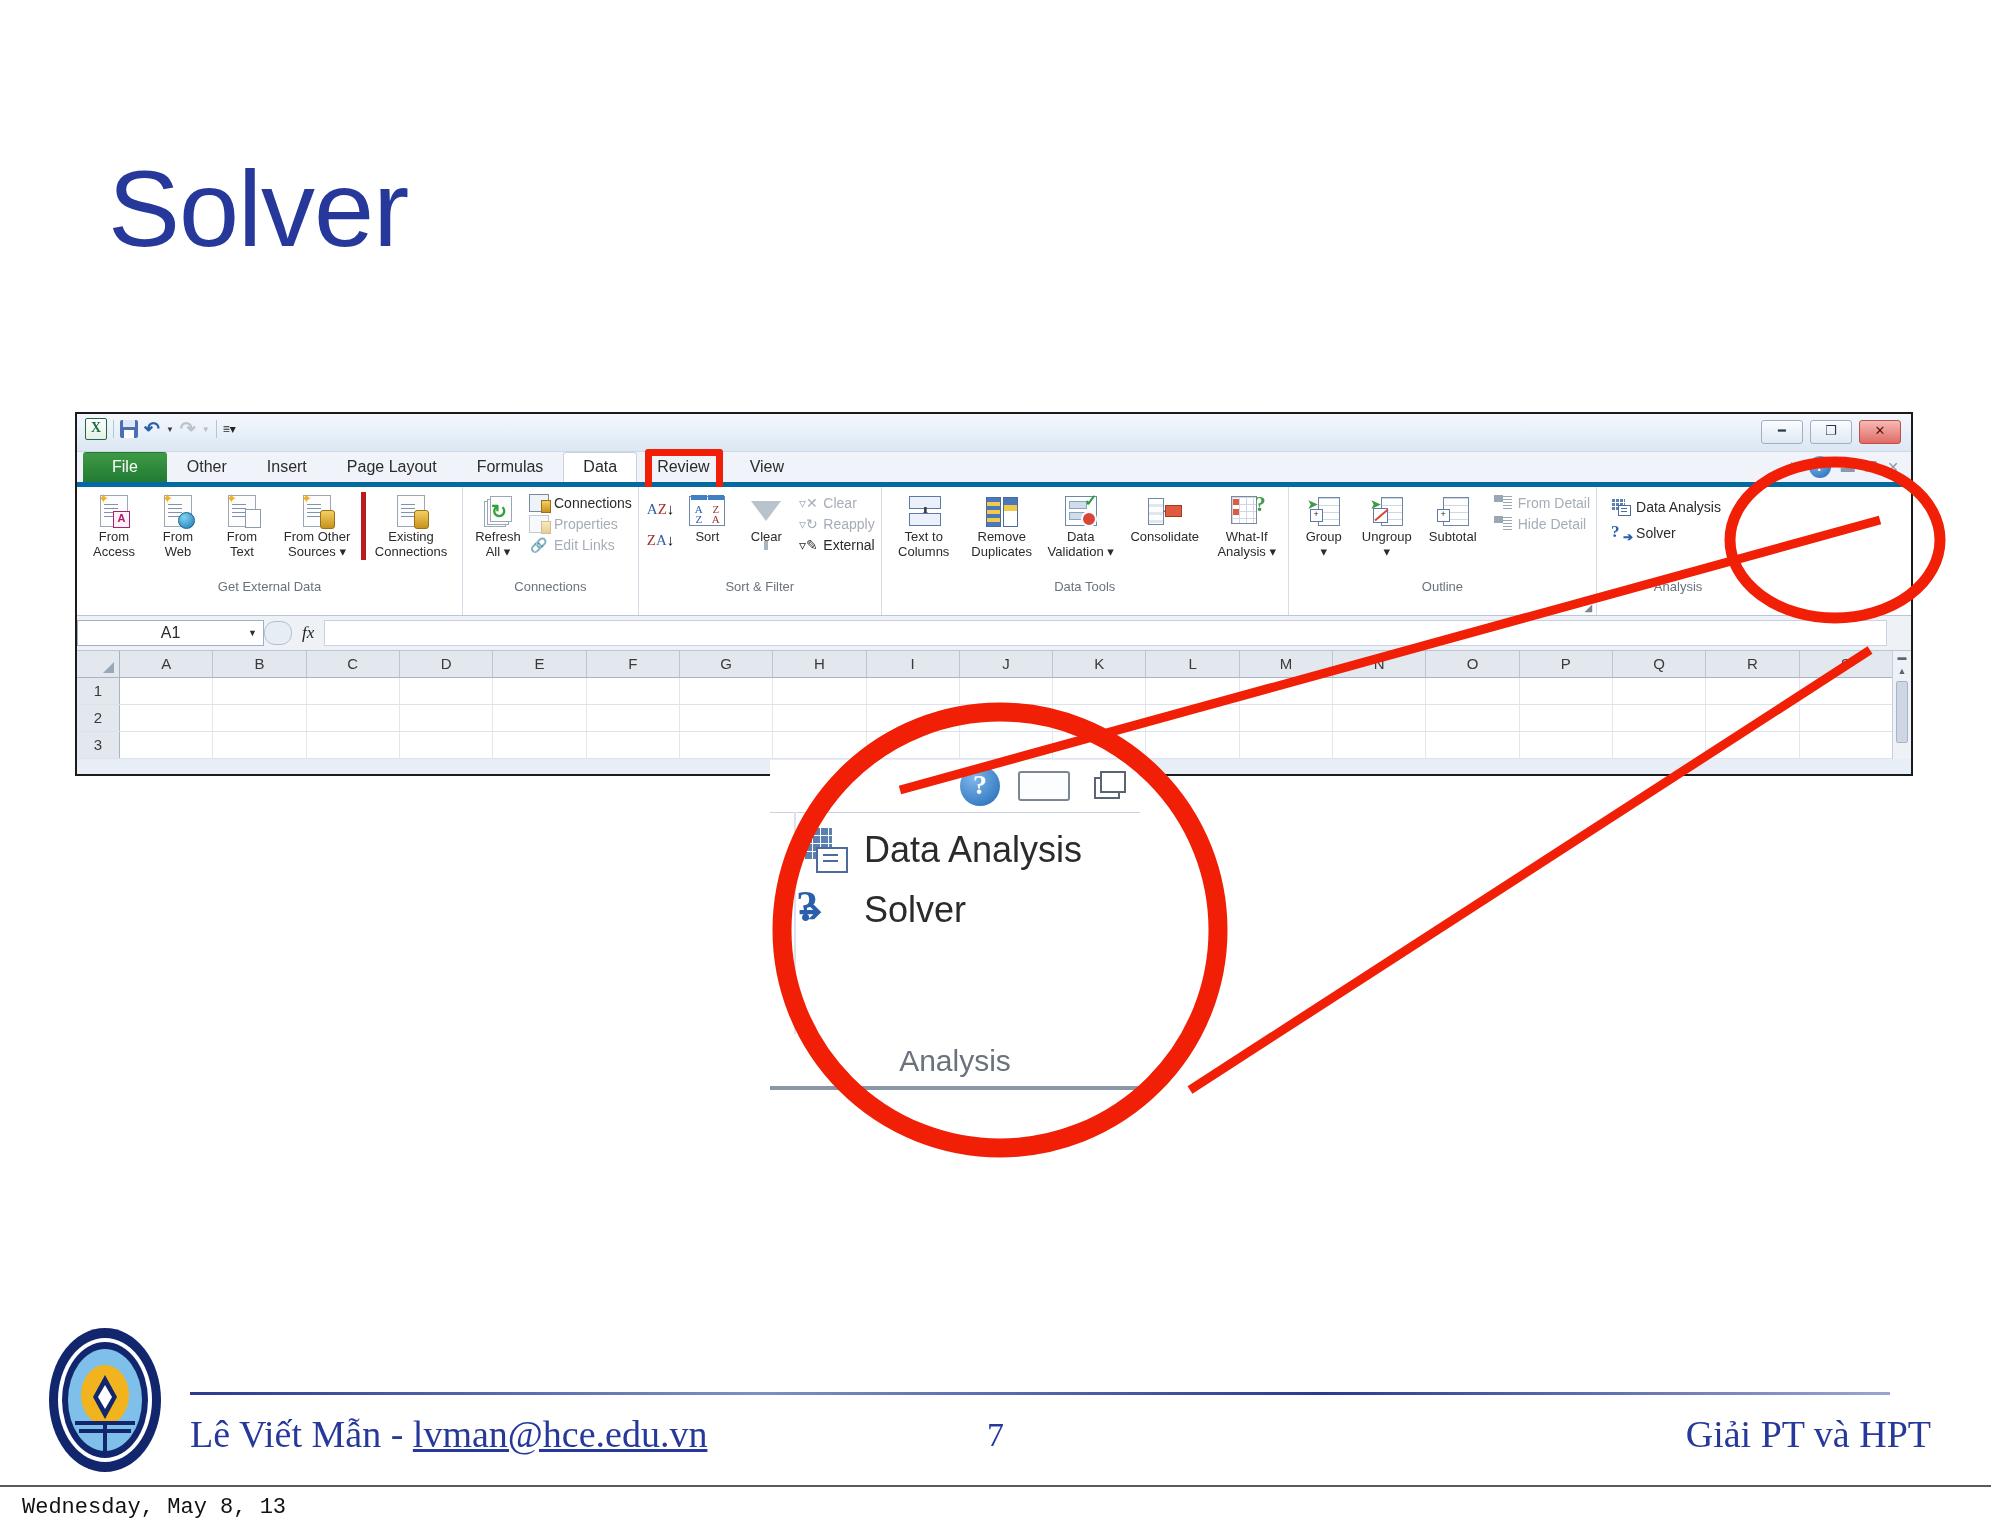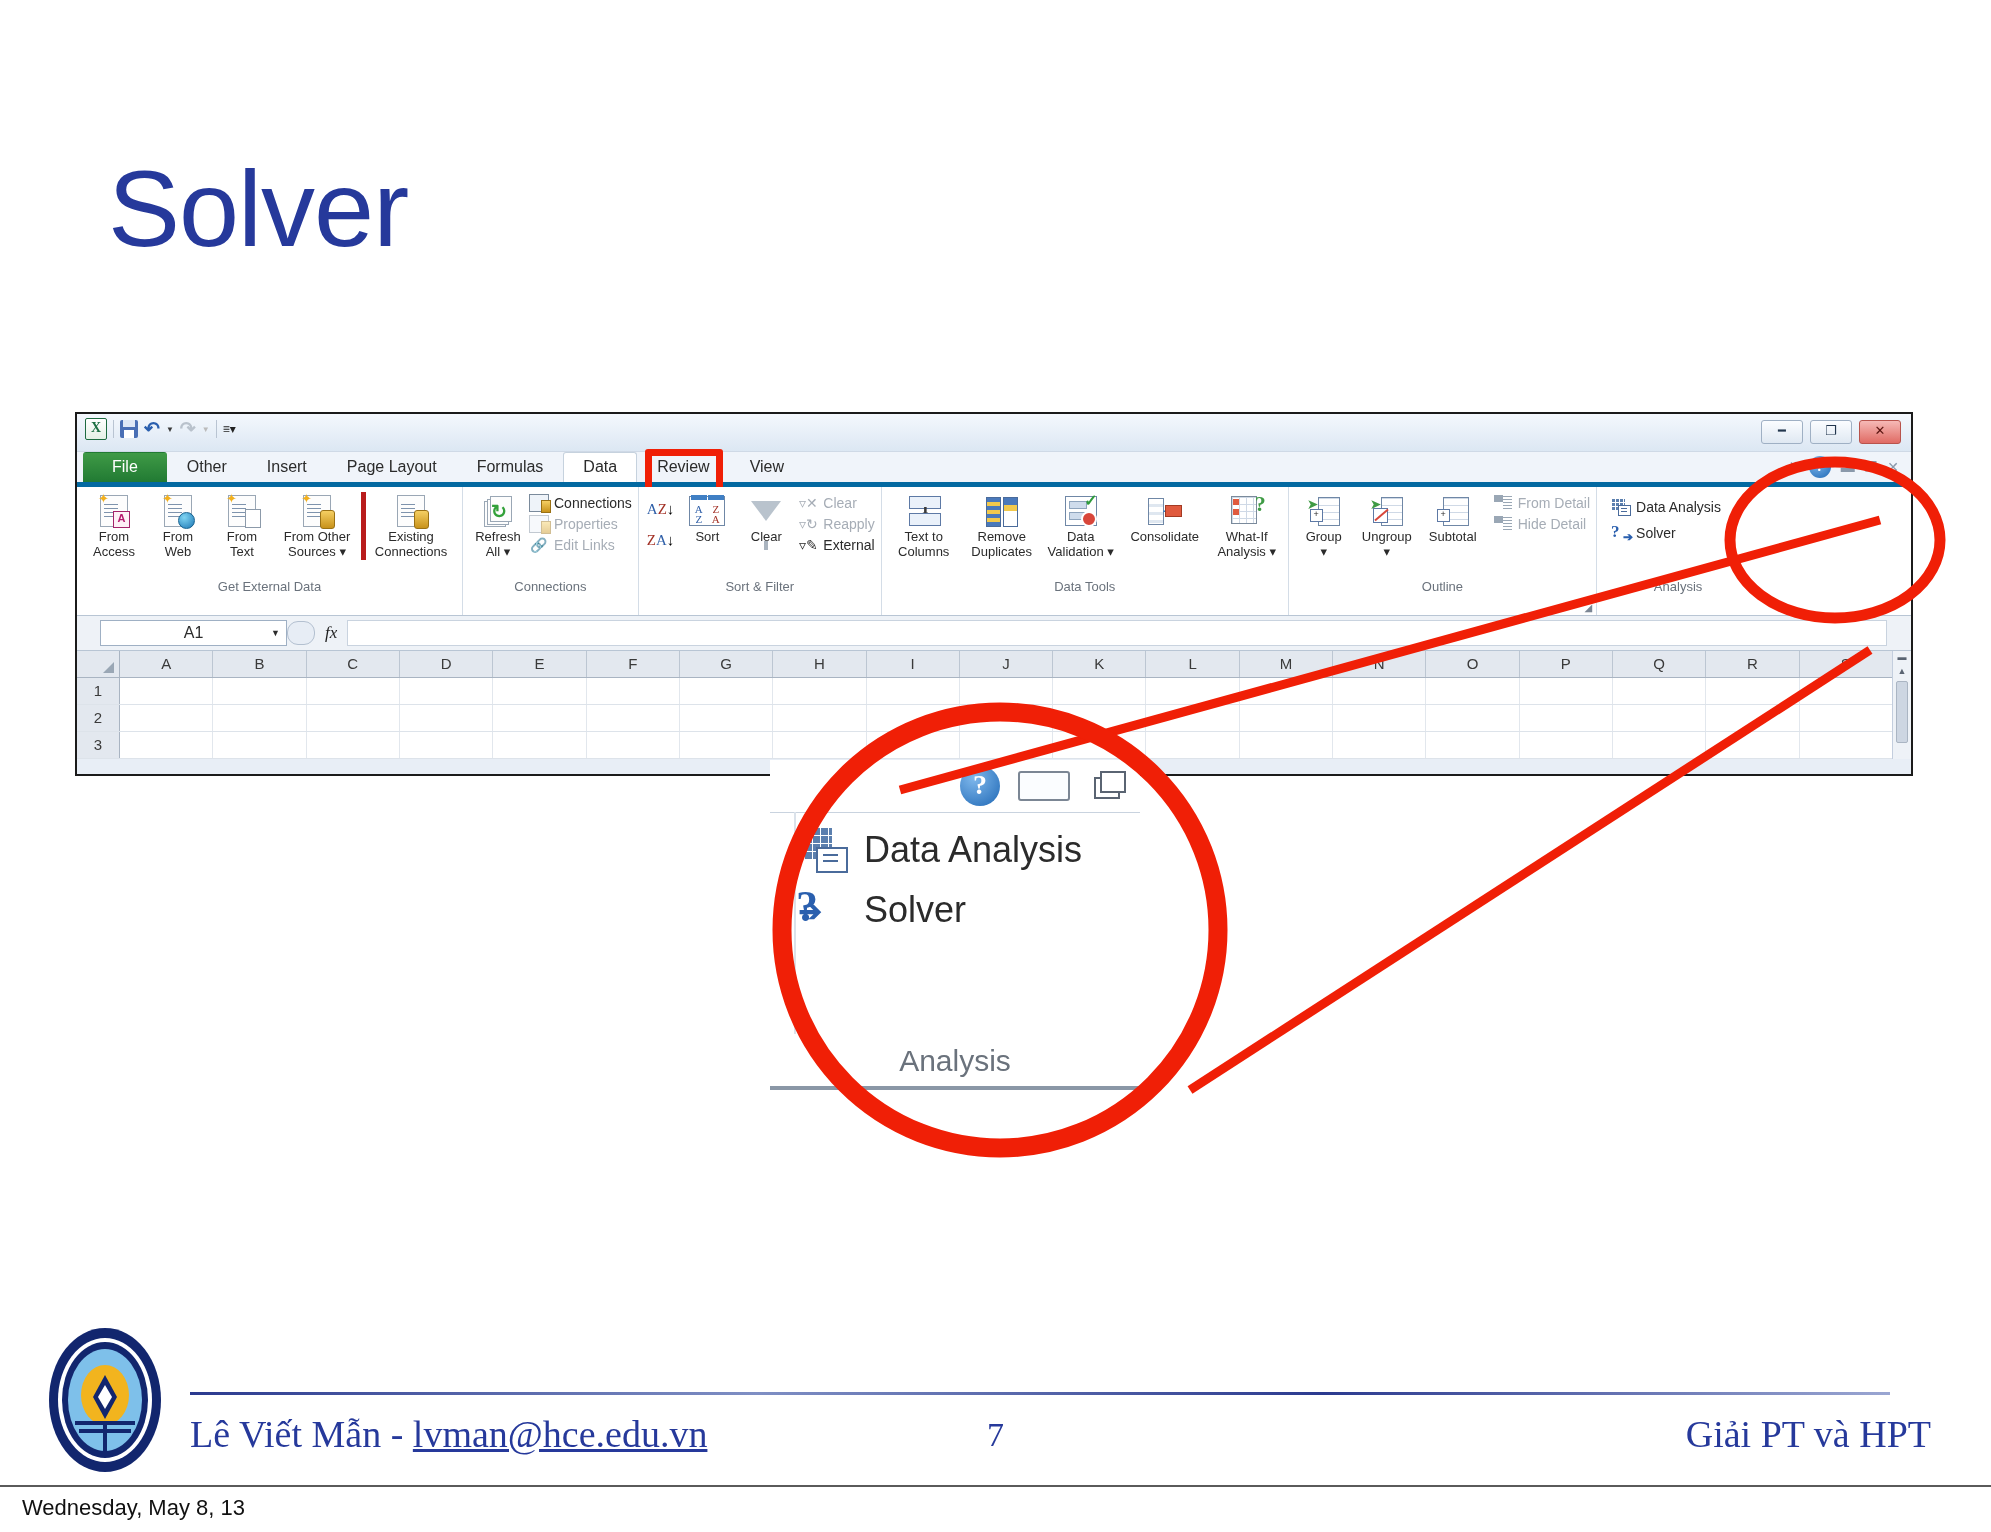--- a/index.html
+++ b/index.html
@@ -202,21 +202,21 @@
     font-family:"Liberation Serif",serif;font-size:17px;line-height:16px;}
   .solver-ico .ar{position:absolute;right:-2px;bottom:0;color:#2a5fae;font-size:12px;line-height:10px;}
   .dlg-launcher{position:absolute;right:4px;bottom:2px;font-size:10px;color:#7b8694;}
 
   
   .formulabar{
     position:relative;height:34px;background:#eef2f7;display:flex;align-items:center;
     border-bottom:1px solid #b8c5d4;
   }
   .namebox{
-    width:185px;height:24px;margin-left:23px;background:#ffffff;border:1px solid #9fb0c4;
+    width:185px;height:24px;margin-left:0;background:#ffffff;border:1px solid #9fb0c4;
     display:flex;align-items:center;justify-content:center;position:relative;
     font-size:16px;color:#2b2b2b;
   }
   .namebox .cv{position:absolute;right:6px;font-size:9px;color:#2b2b2b;}
   .fx-lab{font-size:17px;font-style:italic;font-family:"Liberation Serif",serif;color:#1e1e1e;padding:0 10px;}
   .fb-input{flex:1;height:24px;background:#ffffff;border:1px solid #c9d3df;margin-right:24px;}
   .fb-round{width:26px;height:22px;border:1px solid #b3c0d0;border-radius:11px;background:#e7edf5;}
 
   
   .sheet{position:relative;height:auto;background:#ffffff;}
@@ -280,21 +280,21 @@
     font-family:"Liberation Serif",serif;font-size:34px;color:#26399b;
   }
   #footer-right{
     position:absolute;right:60px;top:1412px;font-family:"Liberation Serif",serif;
     font-size:38px;color:#26399b;white-space:nowrap;
   }
   #logo{position:absolute;left:45px;top:1325px;width:120px;height:150px;}
   #bottom-rule{position:absolute;left:0;right:0;top:1485px;height:2px;background:#5a5a5a;}
   #date-stamp{
     position:absolute;left:22px;top:1495px;font-size:22px;color:#111111;
-    font-family:Liberation Sans, sans-serif;
+    font-family:Liberation Mono, monospace;
   }
 </style>
 </head>
 <body>
 
 <div id="slide-title">Solver</div>
 
 <div id="excel-window">
 
   <div class="titlebar">

